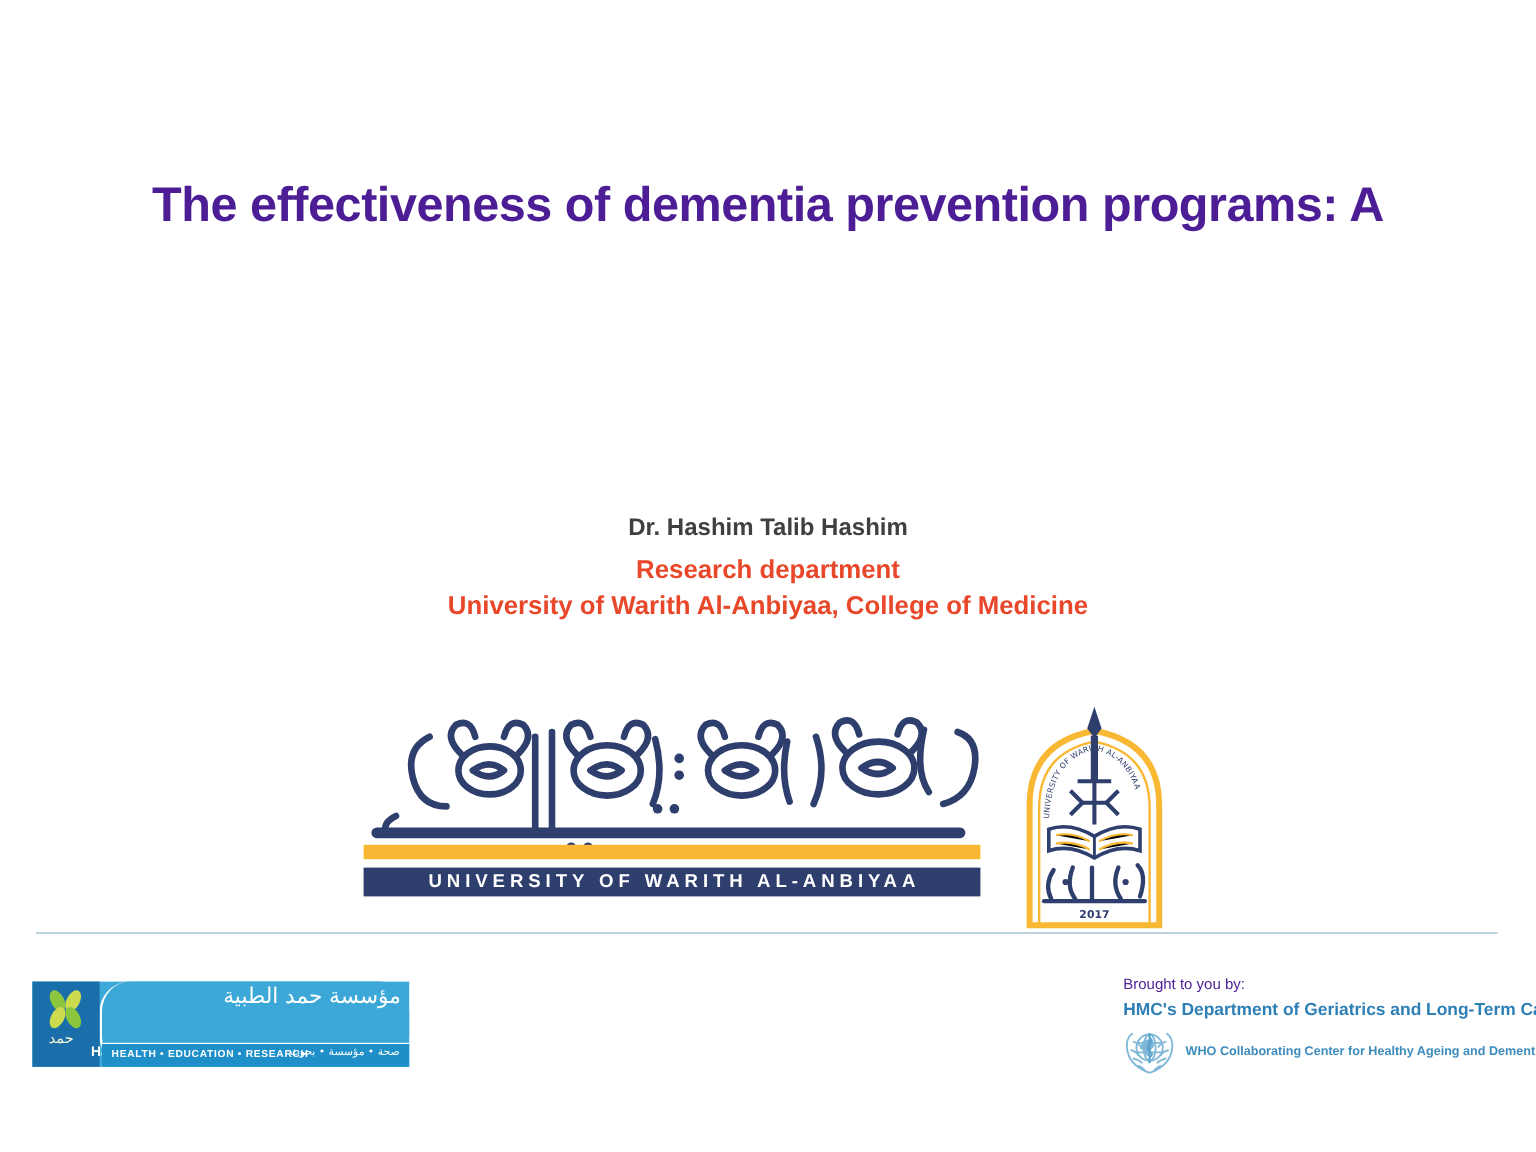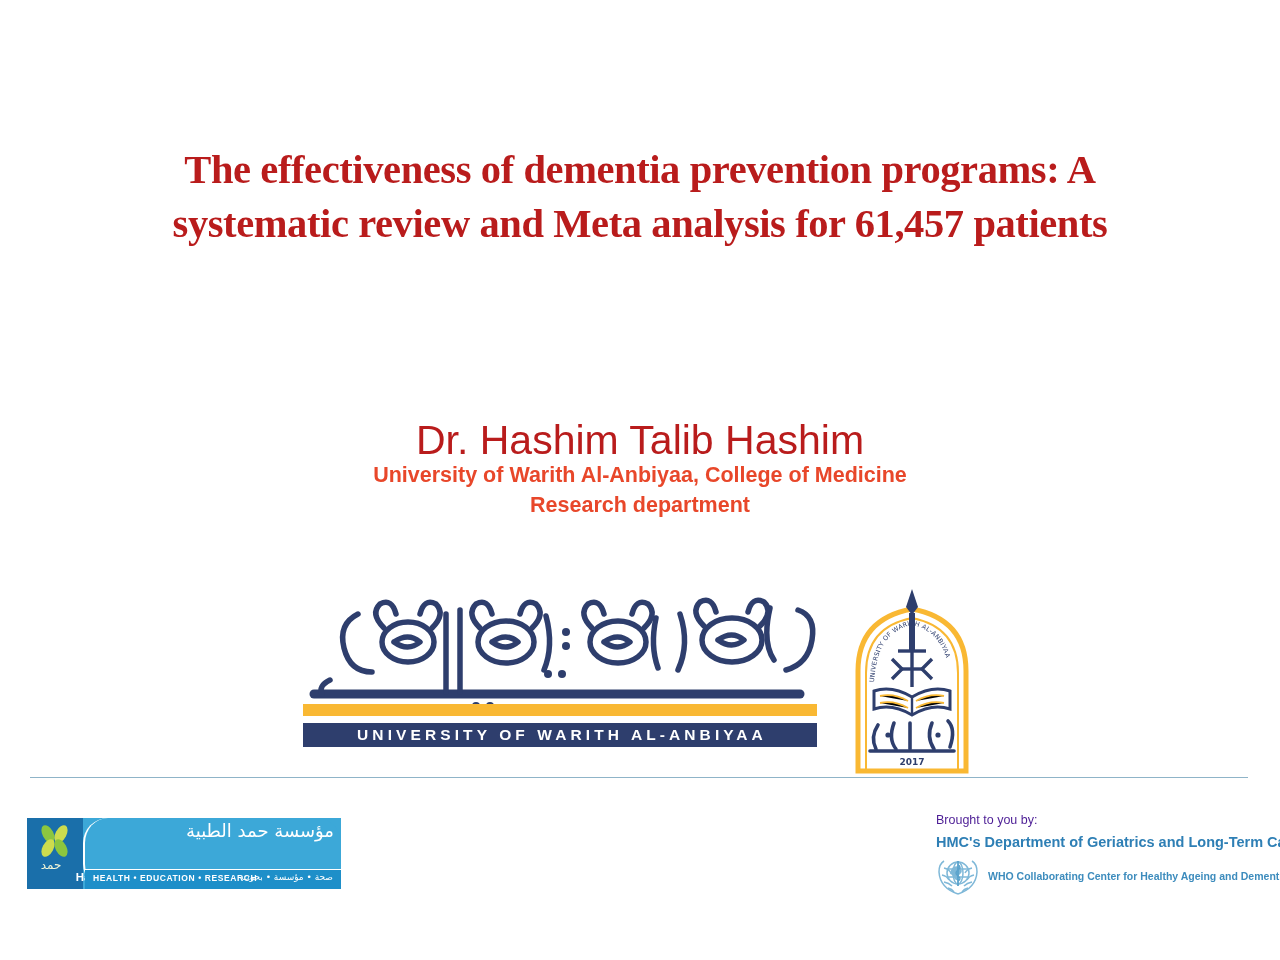--- a/index.html
+++ b/index.html
@@ -25,43 +25,43 @@
 
   
   .title-block {
     position: absolute;
     left: 40px;
     top: 143px;
     width: 1200px;
     text-align: center;
   }
   .title-line {
-    font-family: Liberation Serif, serif;
+    font-family: Liberation Sans, sans-serif;
     font-weight: bold;
     font-size: 40.5px;
     line-height: 54px;
     letter-spacing: -0.4px;
-    color: #b91c1c;
+    color: #4c1d95;
     white-space: nowrap;
   }
 
   
   .author-block {
     position: absolute;
     left: 140px;
     top: 420px;
     width: 1000px;
     text-align: center;
   }
   .author-name {
     font-family: "Liberation Sans", sans-serif;
-    font-weight: normal;
-    font-size: 41px;
+    font-weight: bold;
+    font-size: 20px;
     line-height: 40px;
-    color: #b91c1c;
+    color: #404040;
   }
   .affiliation-line {
     font-family: "Liberation Sans", sans-serif;
     font-weight: bold;
     font-size: 21.5px;
     line-height: 30px;
     color: #e8472a;
   }
 
   
@@ -274,27 +274,26 @@
     white-space: nowrap;
   }
 </style>
 </head>
 <body>
 
 <div class="slide">
 
   <div class="title-block">
     <div class="title-line">The effectiveness of dementia prevention programs: A</div>
-    <div class="title-line">systematic review and Meta analysis for 61,457 patients</div>
   </div>
 
   <div class="author-block">
     <div class="author-name">Dr. Hashim Talib Hashim</div>
+    <div class="affiliation-line">Research department</div>
     <div class="affiliation-line">University of Warith Al-Anbiyaa, College of Medicine</div>
-    <div class="affiliation-line">Research department</div>
   </div>
 
   <div class="uni-logo">
 
     <svg class="uni-arabic" viewBox="0 0 520 128" aria-hidden="true">
       <g fill="none" stroke="#2e3e6d" stroke-width="5.5" stroke-linecap="round" stroke-linejoin="round">
 
         <path d="M14 106 H500" stroke-width="9"></path>
 
         <path d="M498 22 q18 6 14 30 q-4 24 -26 30"></path>

